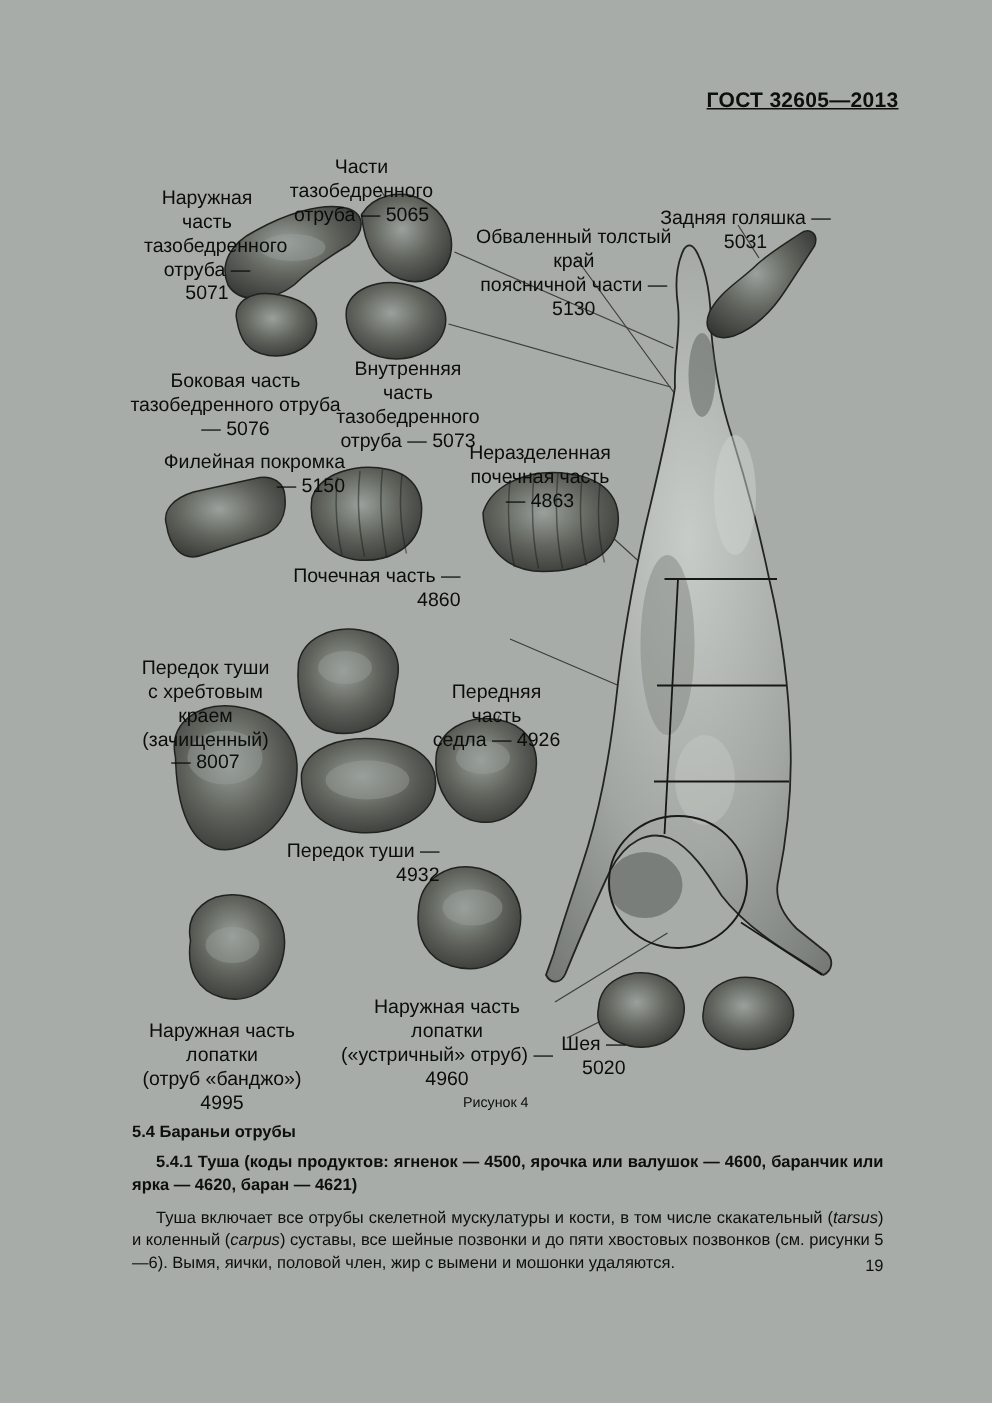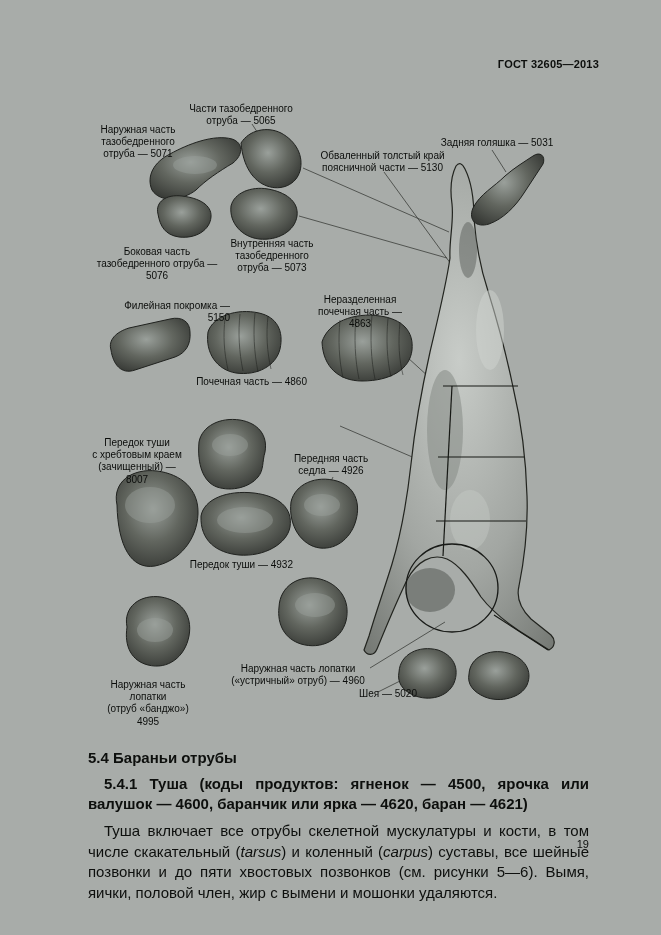--- a/index.html
+++ b/index.html
@@ -7,39 +7,39 @@
     width:661px;height:935px;
     background:#a8aca9;
     font-family:"Liberation Sans", sans-serif;
     color:#0d0f0d;
     position:relative;
     overflow:hidden;
   }
   .page{position:absolute;inset:0;}
   .doc-header{
     position:absolute;top:58px;right:62px;
-    font-size:11px;font-weight:bold;letter-spacing:.2px;
+    font-size:14px;font-weight:bold;letter-spacing:.2px;text-decoration:underline;
   }
   .figure-area{position:absolute;inset:0;}
   svg.diagram{position:absolute;left:0;top:0;}
   .lbl{
     position:absolute;
-    font-size:10px;line-height:1.22;
+    font-size:13px;line-height:1.22;
     white-space:pre-line;
     color:#0b0d0b;
   }
   .c{text-align:center}
   .l{text-align:right}
   .caption{
     position:absolute;left:0;top:730px;width:661px;
     text-align:center;font-size:9.5px;
   }
   .bodytext{
     position:absolute;left:88px;right:72px;top:748px;
-    font-size:15px;line-height:1.38;
+    font-size:11px;line-height:1.38;
   }
   .bodytext p{margin:0;}
   .sec{font-weight:bold;margin-bottom:5px !important;}
   .sub{font-weight:bold;text-indent:16px;margin-bottom:6px !important;text-align:justify;}
   .par{text-indent:16px;text-align:justify;}
   .it{font-style:italic;}
   .pagenum{
     position:absolute;right:72px;top:838px;
     font-size:11px;
   }
@@ -172,20 +172,21 @@
     <div class="lbl c" style="left:288px;top:453px;width:86px">Передняя часть
 седла — 4926</div>
     <div class="lbl l" style="left:178px;top:559px;width:115px">Передок туши — 4932</div>
     <div class="lbl c" style="left:224px;top:663px;width:148px">Наружная часть лопатки
 («устричный» отруб) — 4960</div>
     <div class="lbl c" style="left:92px;top:679px;width:112px">Наружная часть лопатки
 (отруб «банджо»)
 4995</div>
     <div class="lbl l" style="left:342px;top:688px;width:75px">Шея — 5020</div>
 
+    <div class="caption">Рисунок 4</div>
   </div>
 
   <div class="bodytext">
     <p class="sec">5.4 Бараньи отрубы</p>
     <p class="sub">5.4.1 Туша (коды продуктов: ягненок — 4500, ярочка или валушок — 4600, баранчик или ярка — 4620, баран — 4621)</p>
     <p class="par"><span>Туша включает все отрубы скелетной мускулатуры и кости, в том числе скакательный (</span><span class="it">tarsus</span><span>) и коленный (</span><span class="it">carpus</span><span>) суставы, все шейные позвонки и до пяти хвостовых позвонков (см. рисунки 5—6). Вымя, яички, половой член, жир с вымени и мошонки удаляются.</span></p>
   </div>
 
   <div class="pagenum">19</div>
 

